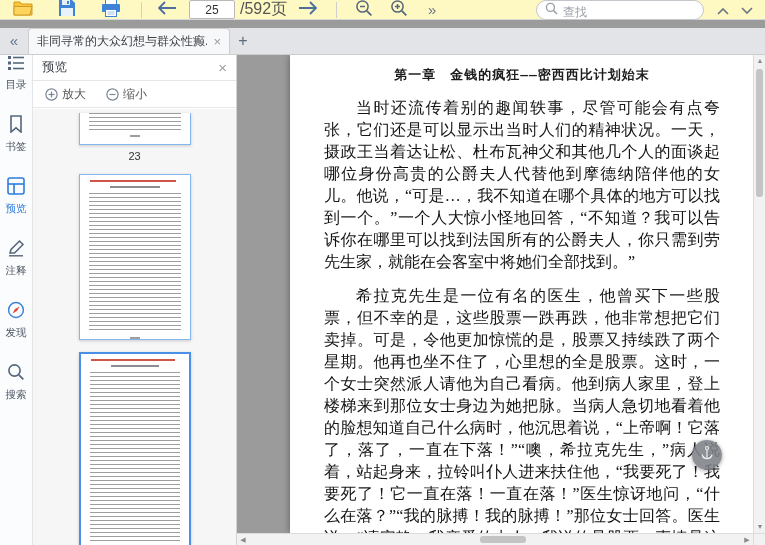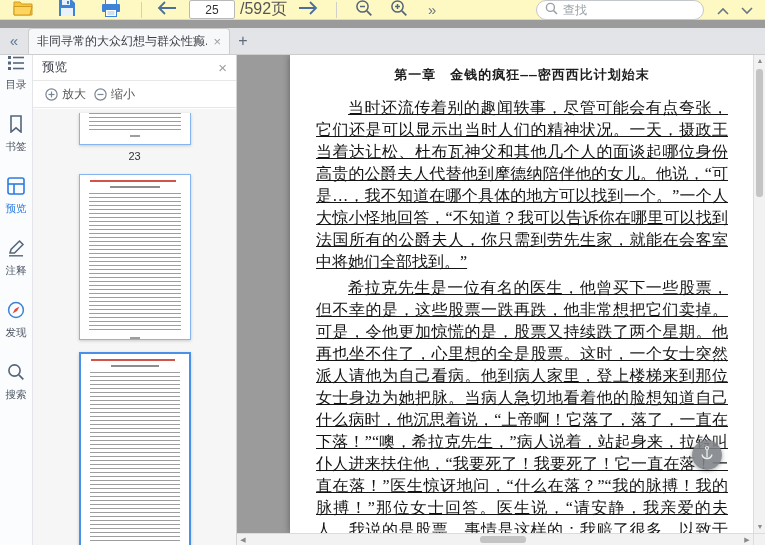--- a/index.html
+++ b/index.html
@@ -11,21 +11,21 @@
   .toolbar { position: absolute; left:0; top:0; right:0; height:20px; background:#fef9c3;
              border-bottom:1px solid #d8d8d8; display:flex; align-items:center; z-index:5; }
   .tb-btn { height:24px; min-width:24px; display:flex; align-items:center; justify-content:center;
             border-radius:3px; cursor:pointer; }
   .tb-sep { width:1px; height:16px; background:#cfcfcf; }
   .page-box { width:46px; height:19px; border:1px solid #b9b9b9; background:#fff; border-radius:2px;
               text-align:center; font-size:12px; color:#333; font-family:"Liberation Sans",sans-serif; }
   .page-total { font-size:16px; color:#555; margin-left:5px; }
   .more-glyph { font-size:15px; color:#6a7684; line-height:1; }
   .search-box { margin-left:auto; width:168px; height:20px; border:1px solid #c3c7cc; border-radius:11px;
-                background:#fff; display:flex; align-items:center; padding:7px 8px; }
+                background:#fff; display:flex; align-items:flex-end; padding:0 8px; }
   .search-box input { border:none; outline:none; flex:1; font-size:12px; color:#333; margin-left:5px;
                       background:transparent; font-family:"Liberation Sans",sans-serif; }
   .search-box input::placeholder { color:#9aa0a6; }
 
   
   .tabbar { position:absolute; left:0; top:28px; right:0; height:27px; background:#e2e4e7;
             border-bottom:1px solid #cdcdcd; display:flex; align-items:flex-end; z-index:5; }
   .collapse-btn { width:28px; height:27px; display:flex; align-items:center; justify-content:center;
                   color:#5d7390; font-size:15px; cursor:pointer; }
   .tab { width:202px; height:26px; background:#f7f8f9; border:1px solid #cdcdcd; border-bottom:none;
@@ -42,21 +42,21 @@
   .sb-lbl { font-size:10.5px; color:#4b5563; margin-top:3px; }
   .sb-item.active .sb-lbl { color:#2d7ce0; }
 
   
   .preview { position:absolute; left:33px; top:55px; bottom:0; width:204px; background:#fff;
              border-right:1px solid #d4d4d4; z-index:4; }
   .pv-header { height:26px; border-bottom:1px solid #e7e7e7; display:flex; align-items:center; padding:0 9px; }
   .pv-title { font-size:12.5px; color:#3c4148; }
   .pv-close { margin-left:auto; font-size:15px; color:#9aa0a6; cursor:pointer; }
   .pv-zoombar { height:27px; border-bottom:1px solid #e7e7e7; display:flex; align-items:center;
-                padding:0 12px; gap:8px; }
+                padding:0 12px; gap:20px; }
   .pv-zbtn { display:flex; align-items:center; gap:4px; font-size:12px; color:#555; cursor:pointer; }
   .pv-thumbs { position:absolute; left:0; right:0; top:54px; bottom:0; overflow:hidden;
                background:#f6f6f6; text-align:center; }
   .thumb { width:112px; margin:0 auto; background:#fff; border:1px solid #86b6ef;
            box-shadow:0 1px 3px rgba(0,0,0,.18); position:relative; cursor:pointer; }
   .thumb.selected { border:2px solid #4a90e8; }
   .thumb-23 { height:32px; border-top:none; }
   .thumb-24 { height:166px; margin-top:12px; }
   .thumb-25 { height:200px; margin-top:12px; }
   .thumb-label { font-size:11px; color:#333; margin-top:5px; margin-bottom:2px; }
@@ -66,21 +66,21 @@
   .t-foot { width:10px; height:2px; background:#9e9e9e; margin:4px auto 0 auto; }
 
   
   .main { position:absolute; left:237px; top:55px; right:0; bottom:0; background:#9b9b9b; overflow:hidden; }
   .doc-page { position:absolute; left:53px; top:0; width:464px; height:478px; background:#fff;
               box-shadow:0 0 7px rgba(0,0,0,.4); padding:8px 22px 0 22px; overflow:hidden; }
   .doc-header { font-family:Liberation Mono, monospace; font-size:13px; font-weight:bold; color:#1c1c1c;
                 text-align:center; letter-spacing:1px; margin-top:3px; }
   .doc-body { margin-top:13px; font-family:"Liberation Serif", serif; font-size:16px; line-height:22px;
               color:#141414; text-align:justify; }
-  .doc-body p { text-indent:2em; margin:4px;text-decoration:underline; }
+  .doc-body p { text-indent:2em; margin:12px; }
 
   
   .vscroll { position:absolute; right:0; top:0; width:12px; bottom:12px; background:#f2f2f2;
              border-left:1px solid #dcdcdc; }
   .vthumb { position:absolute; left:2px; right:2px; top:14px; height:128px; background:#c4c4c4; border-radius:3px; }
   .hscroll { position:absolute; left:0; right:12px; bottom:0; height:12px; background:#f2f2f2;
              border-top:1px solid #dcdcdc; }
   .hthumb { position:absolute; top:2px; bottom:2px; left:47%; width:46px; background:#c4c4c4; border-radius:3px; }
   .sc-arrow { position:absolute; font-size:7px; color:#8a8a8a; line-height:12px; width:12px; text-align:center;
               cursor:pointer; user-select:none; }

